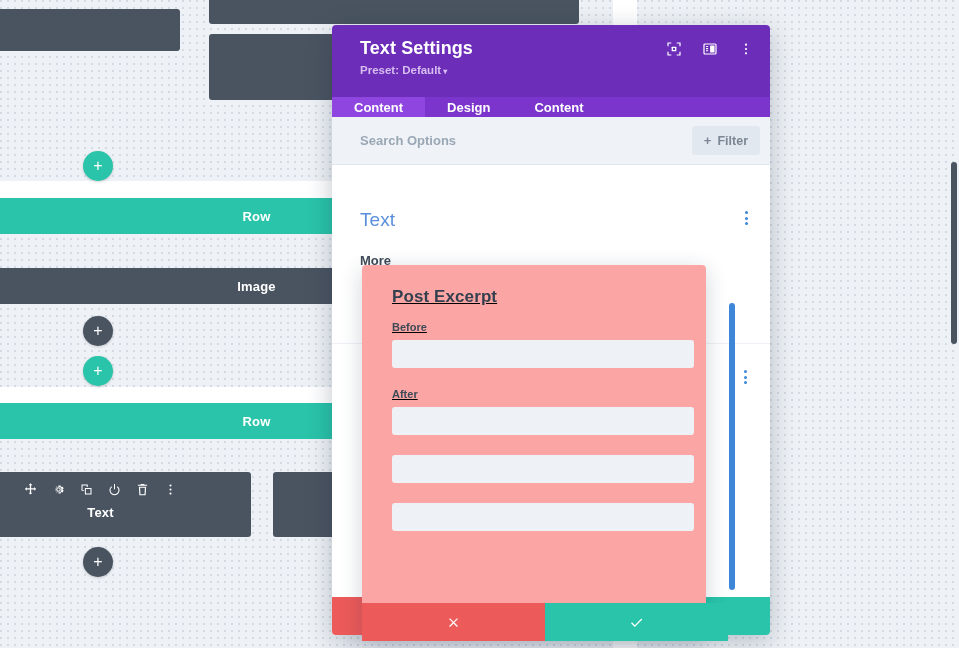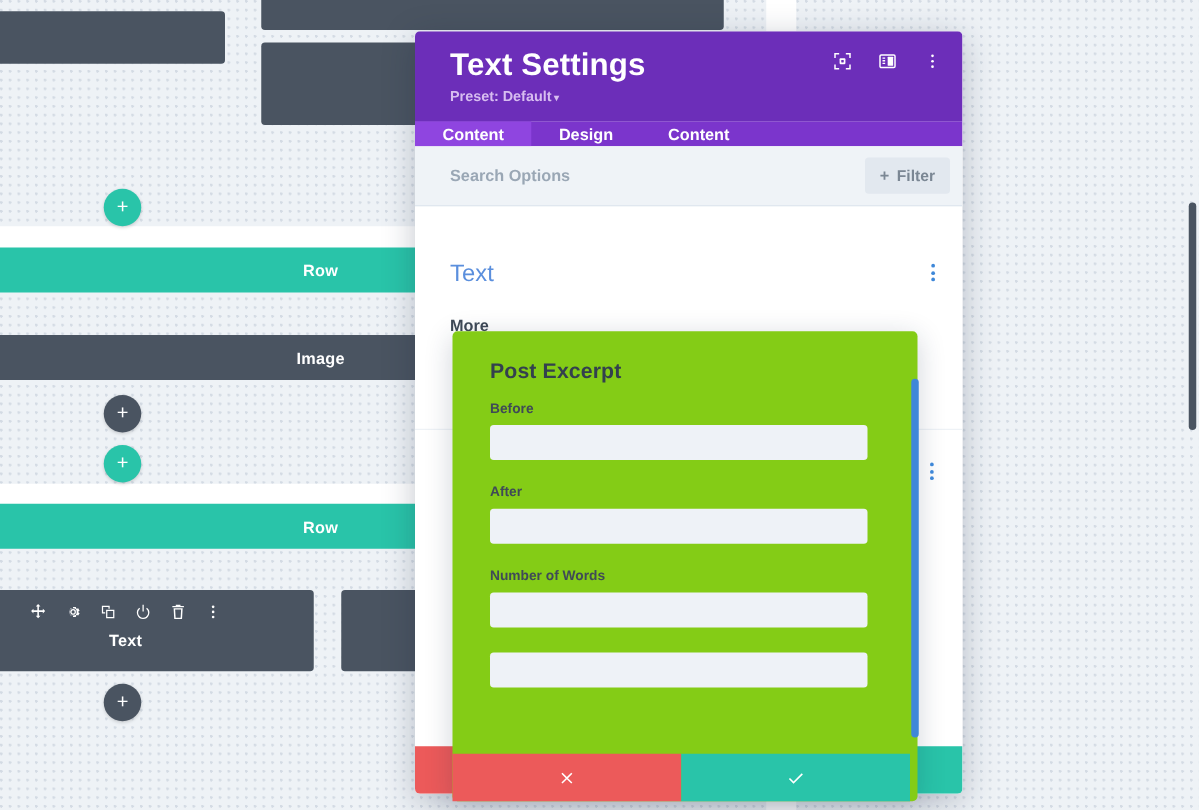--- a/index.html
+++ b/index.html
@@ -71,21 +71,21 @@
     box-shadow: 0 6px 26px rgba(25,35,60,.26);
     overflow: hidden;
   }
   .panel-header {
     background: #6c2eb9;
     height: 72px;
     padding: 12px 18px 0 28px;
     position: relative;
   }
   .panel-title {
-    color: #ffffff; font-size: 25px; font-weight: bold;
+    color: #ffffff; font-size: 18px; font-weight: bold;
     letter-spacing: .1px; line-height: 1.25;
   }
   .panel-preset {
     color: #d7bdf0; font-size: 11.5px; font-weight: bold;
     margin-top: 4px;
   }
   .panel-preset .caret { font-size: 8px; margin-left: 2px; }
   .hdr-icons {
     position: absolute; right: 16px; top: 16px;
     display: flex; align-items: center; gap: 20px;
@@ -165,25 +165,26 @@
     position: absolute; left: 0; right: 0; bottom: 0;
     height: 38px; display: flex;
   }
   .pf-cancel { flex: 1; background: #ec5a5a; }
   .pf-save { flex: 1; background: #29c4a9; }
 
   
   .modal {
     position: absolute;
     left: 362px; top: 265px;
-    width: 372px; height: 376px;
-    background: #84cc16;
+    width: 344px; height: 376px;
+    background: #fca5a5;
     border-radius: 4px;
     box-shadow: 0 5px 22px rgba(25,40,70,.20);
     overflow: hidden;
+    text-decoration: underline;
   }
   .modal-body {
     padding: 22px 30px 0 30px;
     height: 338px;
     overflow: hidden;
     position: relative;
   }
   .modal-title {
     color: #33404e; font-size: 17px; font-weight: bold;
     margin-bottom: 14px; letter-spacing: .1px;
@@ -392,21 +393,20 @@
   <div class="modal">
     <div class="modal-body">
       <div class="modal-title">Post Excerpt</div>
 
       <div class="m-label">Before</div>
       <input class="m-input" type="text" placeholder="" style="">
 
       <div class="m-label">After</div>
       <input class="m-input" type="text" placeholder="" style="">
 
-      <div class="m-label">Number of Words</div>
       <input class="m-input" type="text" placeholder="" style="">
 
       <input class="m-input" type="text" placeholder="" style="">
     </div>
   </div>
 
   <div class="modal-scroll"></div>
   <div class="modal-dots">
     <span class="dots-v dots-blue">
       <i></i>

